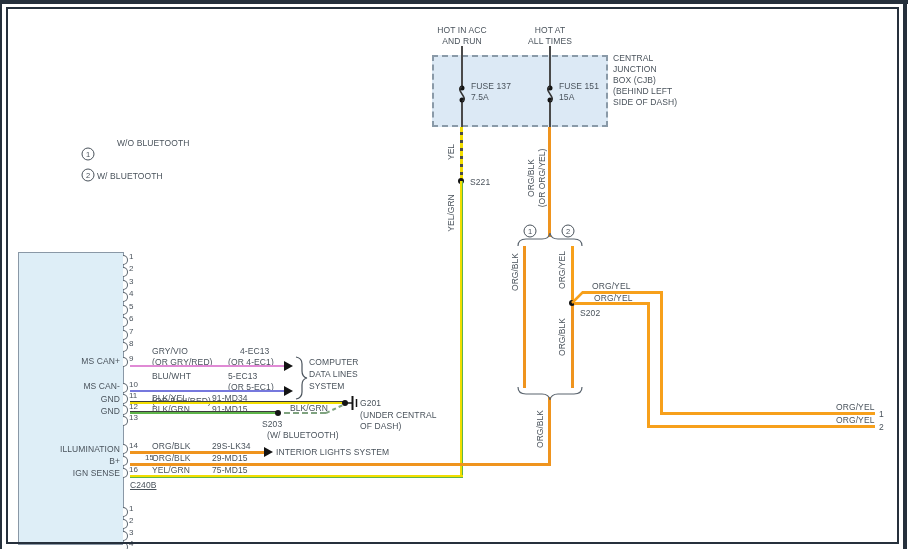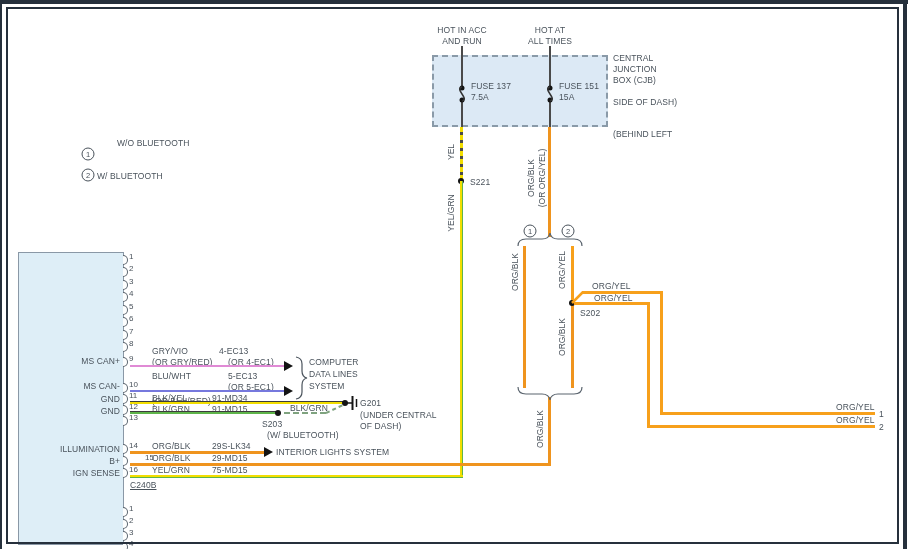--- a/index.html
+++ b/index.html
@@ -82,21 +82,21 @@
   <div class="dot fdot" style="left:550px; top:100px;"></div>
 
   <span class="t" style="left:471px; top:81px;">FUSE 137</span>
   <span class="t" style="left:471px; top:92px;">7.5A</span>
   <span class="t" style="left:559px; top:81px;">FUSE 151</span>
   <span class="t" style="left:559px; top:92px;">15A</span>
 
   <span class="t" style="left:613px; top:53px;">CENTRAL</span>
   <span class="t" style="left:613px; top:64px;">JUNCTION</span>
   <span class="t" style="left:613px; top:75px;">BOX (CJB)</span>
-  <span class="t" style="left:613px; top:86px;margin-top:43px;">(BEHIND LEFT</span>
+  <span class="t" style="left:613px; top:86px;">(BEHIND LEFT</span>
   <span class="t" style="left:613px; top:97px;">SIDE OF DASH)</span>
 
   <span class="circnum" style="left:88px; top:154px;">1</span>
   <span class="t" style="left:97px; top:138px;margin-left:20px;">W/O BLUETOOTH</span>
   <span class="circnum" style="left:88px; top:175px;">2</span>
   <span class="t" style="left:97px; top:171px;">W/ BLUETOOTH</span>
 
   <div class="wv c-yeldash-v" style="left:460px; top:127px; height:54px;"></div>
   <span class="vt" style="left:451px; top:152px;">YEL</span>
   <div class="dot" style="left:461px; top:181px;"></div>
@@ -184,21 +184,21 @@
 
   <span class="t tr" style="right:788px; top:356px;">MS CAN+</span>
   <span class="t tr" style="right:788px; top:381px;">MS CAN-</span>
   <span class="t tr" style="right:788px; top:394px;">GND</span>
   <span class="t tr" style="right:788px; top:406px;">GND</span>
   <span class="t tr" style="right:788px; top:444px;">ILLUMINATION</span>
   <span class="t tr" style="right:788px; top:456px;">B+</span>
   <span class="t tr" style="right:788px; top:468px;">IGN SENSE</span>
 
   <span class="t" style="left:152px; top:346px;">GRY/VIO</span>
-  <span class="t" style="left:219px; top:346px;text-align:right;">4-EC13</span>
+  <span class="t" style="left:240px; top:346px;text-align:right;">4-EC13</span>
   <span class="t" style="left:152px; top:357px;">(OR GRY/RED)</span>
   <span class="t" style="left:228px; top:357px;">(OR 4-EC1)</span>
   <div class="wh c-vio" style="left:130px; top:365px; width:154px;"></div>
   <div class="arrow-r" style="left:284px; top:366px;"></div>
 
   <span class="t" style="left:152px; top:371px;">BLU/WHT</span>
   <span class="t" style="left:228px; top:371px;">5-EC13</span>
   <span class="t" style="left:152px; top:396px;">(OR BLU/RED)</span>
   <span class="t" style="left:228px; top:382px;">(OR 5-EC1)</span>
   <div class="wh c-blu" style="left:130px; top:390px; width:154px;"></div>

